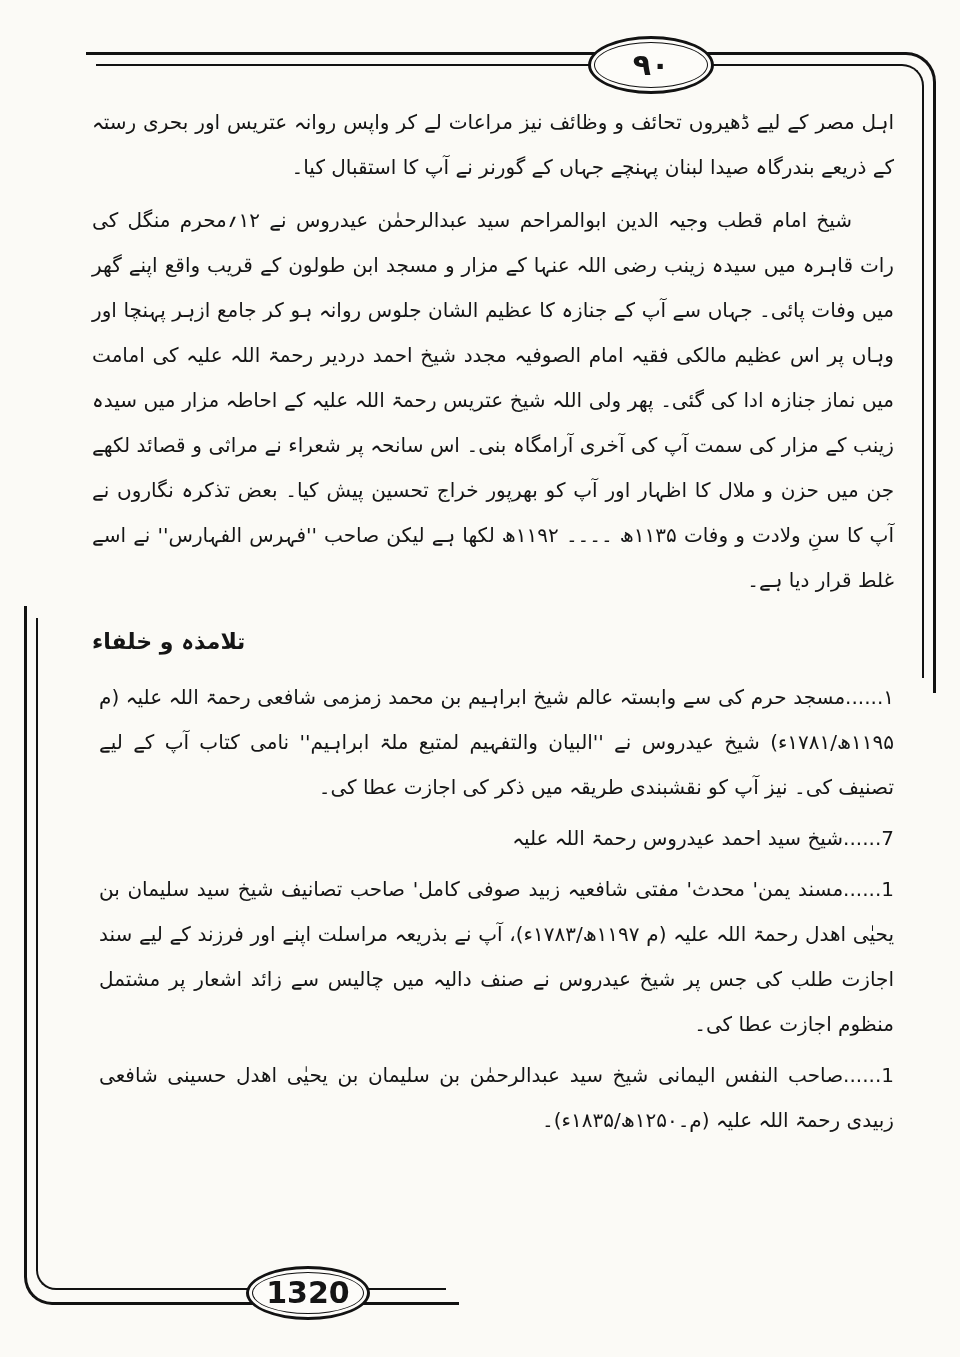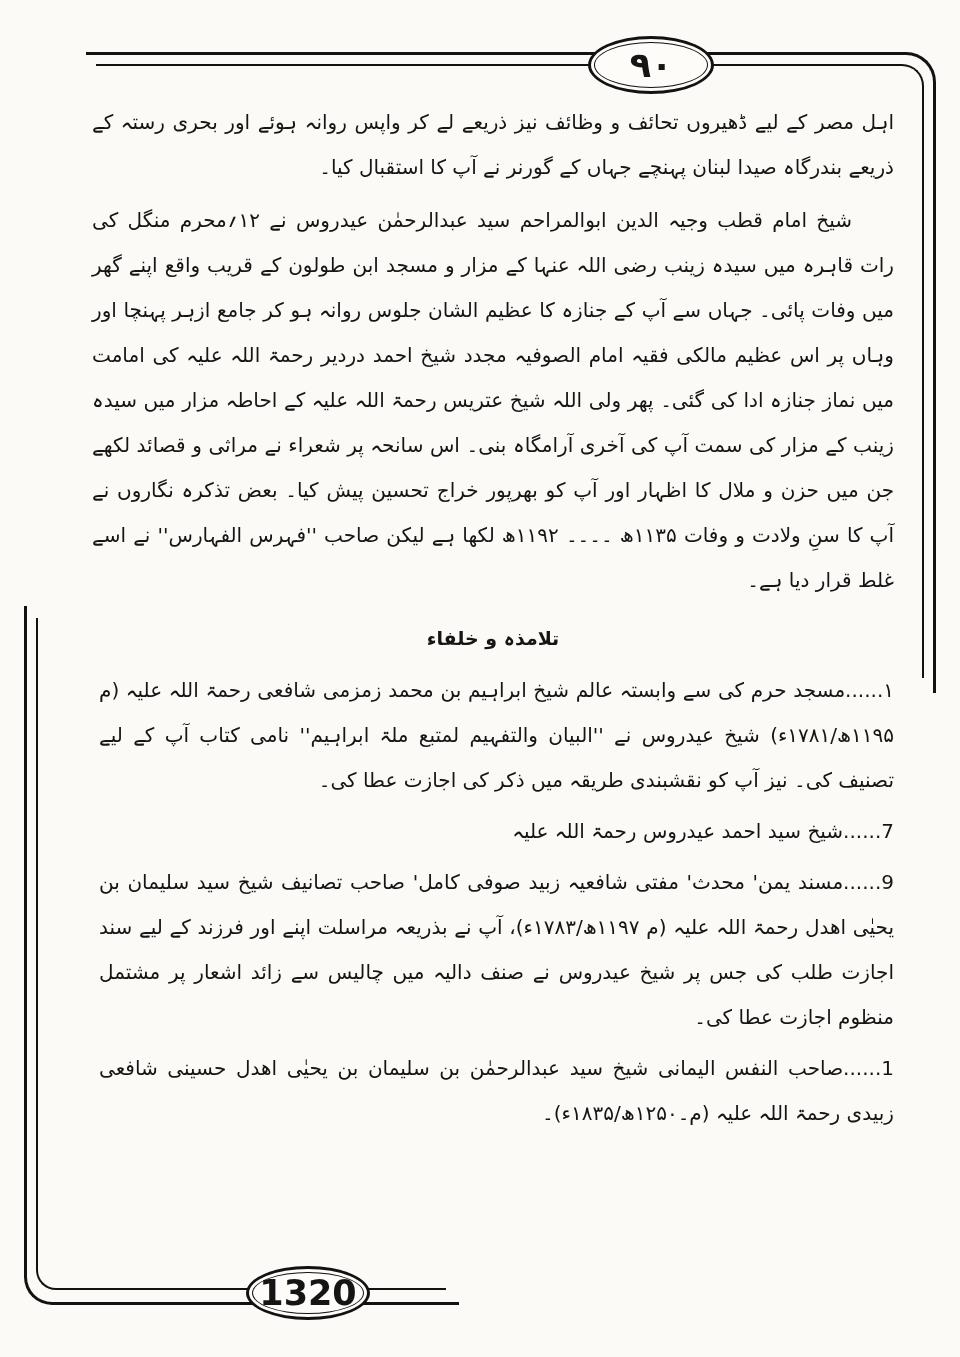--- a/index.html
+++ b/index.html
@@ -64,21 +64,21 @@
     border-radius: 50%;
   }
   .oval-top {
     left: 588px; top: 36px; width: 120px; height: 52px;
   }
   .oval-bottom {
     left: 246px; top: 1266px; width: 118px; height: 48px;
   }
   .oval .num {
     font-weight: bold;
-    font-size: 35px;
+    font-size: 30px;
     line-height: 1;
     direction: rtl;
   }
   
   .content {
     position: absolute;
     z-index: 3;
     top: 100px;
     right: 66px;
     left: 92px;
@@ -88,47 +88,47 @@
     line-height: 2.25;
   }
   .content p {
     margin: 0 0 8px 0;
   }
   .para-indent {
     text-indent: 42px;
   }
   .section-heading {
     font-weight: bold;
-    font-size: 19px;
+    font-size: 22px;
     margin: 14px 0 8px 0;
-    text-align: center;
+    text-align: left;
   }
   .items .item {
     margin: 0 0 6px 7px;
   }
 </style>
 </head>
 <body>
 
 <div class="frame frame-tr-outer"></div>
 <div class="frame frame-tr-inner"></div>
 <div class="frame frame-bl-outer"></div>
 <div class="frame frame-bl-inner"></div>
 
 <div class="oval oval-top">
   <span class="num">۹۰</span>
 </div>
 
 <div class="content">
-  <p>اہل مصر کے لیے ڈھیروں تحائف و وظائف نیز ذریعے لے کر واپس روانہ ہوئے اور بحری رستہ کے ذریعے بندرگاہ صیدا لبنان پہنچے جہاں کے گورنر نے آپ کا استقبال کیا۔</p>
+  <p>اہل مصر کے لیے ڈھیروں تحائف و وظائف نیز مراعات لے کر واپس روانہ عتریس اور بحری رستہ کے ذریعے بندرگاہ صیدا لبنان پہنچے جہاں کے گورنر نے آپ کا استقبال کیا۔</p>
   <p class="para-indent">شیخ امام قطب وجیہ الدین ابوالمراحم سید عبدالرحمٰن عیدروس نے ۱۲؍محرم منگل کی رات قاہرہ میں سیدہ زینب رضی اللہ عنہا کے مزار و مسجد ابن طولون کے قریب واقع اپنے گھر میں وفات پائی۔ جہاں سے آپ کے جنازہ کا عظیم الشان جلوس روانہ ہو کر جامع ازہر پہنچا اور وہاں پر اس عظیم مالکی فقیہ امام الصوفیہ مجدد شیخ احمد دردیر رحمۃ اللہ علیہ کی امامت میں نماز جنازہ ادا کی گئی۔ پھر ولی اللہ شیخ عتریس رحمۃ اللہ علیہ کے احاطہ مزار میں سیدہ زینب کے مزار کی سمت آپ کی آخری آرامگاہ بنی۔ اس سانحہ پر شعراء نے مراثی و قصائد لکھے جن میں حزن و ملال کا اظہار اور آپ کو بھرپور خراج تحسین پیش کیا۔ بعض تذکرہ نگاروں نے آپ کا سنِ ولادت و وفات ۱۱۳۵ھ ۔۔۔۔ ۱۱۹۲ھ لکھا ہے لیکن صاحب ''فہرس الفہارس'' نے اسے غلط قرار دیا ہے۔</p>
   <div class="section-heading">تلامذہ و خلفاء</div>
   <div class="items">
     <div class="item">۱......مسجد حرم کی سے وابستہ عالم شیخ ابراہیم بن محمد زمزمی شافعی رحمۃ اللہ علیہ (م ۱۱۹۵ھ/۱۷۸۱ء) شیخ عیدروس نے ''البیان والتفہیم لمتبع ملۃ ابراہیم'' نامی کتاب آپ کے لیے تصنیف کی۔ نیز آپ کو نقشبندی طریقہ میں ذکر کی اجازت عطا کی۔</div>
     <div class="item">7......شیخ سید احمد عیدروس رحمۃ اللہ علیہ</div>
-    <div class="item">9......مسند یمن' محدث' مفتی شافعیہ زبید صوفی کامل' صاحب تصانیف شیخ سید سلیمان بن یحیٰی اھدل رحمۃ اللہ علیہ (م ۱۱۹۷ھ/۱۷۸۳ء)، آپ نے بذریعہ مراسلت اپنے اور فرزند کے لیے سند اجازت طلب کی جس پر شیخ عیدروس نے صنف دالیہ میں چالیس سے زائد اشعار پر مشتمل منظوم اجازت عطا کی۔</div>
+    <div class="item">1......مسند یمن' محدث' مفتی شافعیہ زبید صوفی کامل' صاحب تصانیف شیخ سید سلیمان بن یحیٰی اھدل رحمۃ اللہ علیہ (م ۱۱۹۷ھ/۱۷۸۳ء)، آپ نے بذریعہ مراسلت اپنے اور فرزند کے لیے سند اجازت طلب کی جس پر شیخ عیدروس نے صنف دالیہ میں چالیس سے زائد اشعار پر مشتمل منظوم اجازت عطا کی۔</div>
     <div class="item">1......صاحب النفس الیمانی شیخ سید عبدالرحمٰن بن سلیمان بن یحیٰی اھدل حسینی شافعی زبیدی رحمۃ اللہ علیہ (م۔۱۲۵۰ھ/۱۸۳۵ء)۔</div>
   </div>
 </div>
 
 <div class="oval oval-bottom">
   <span class="num">1320</span>
 </div>
 
 </body></html>

